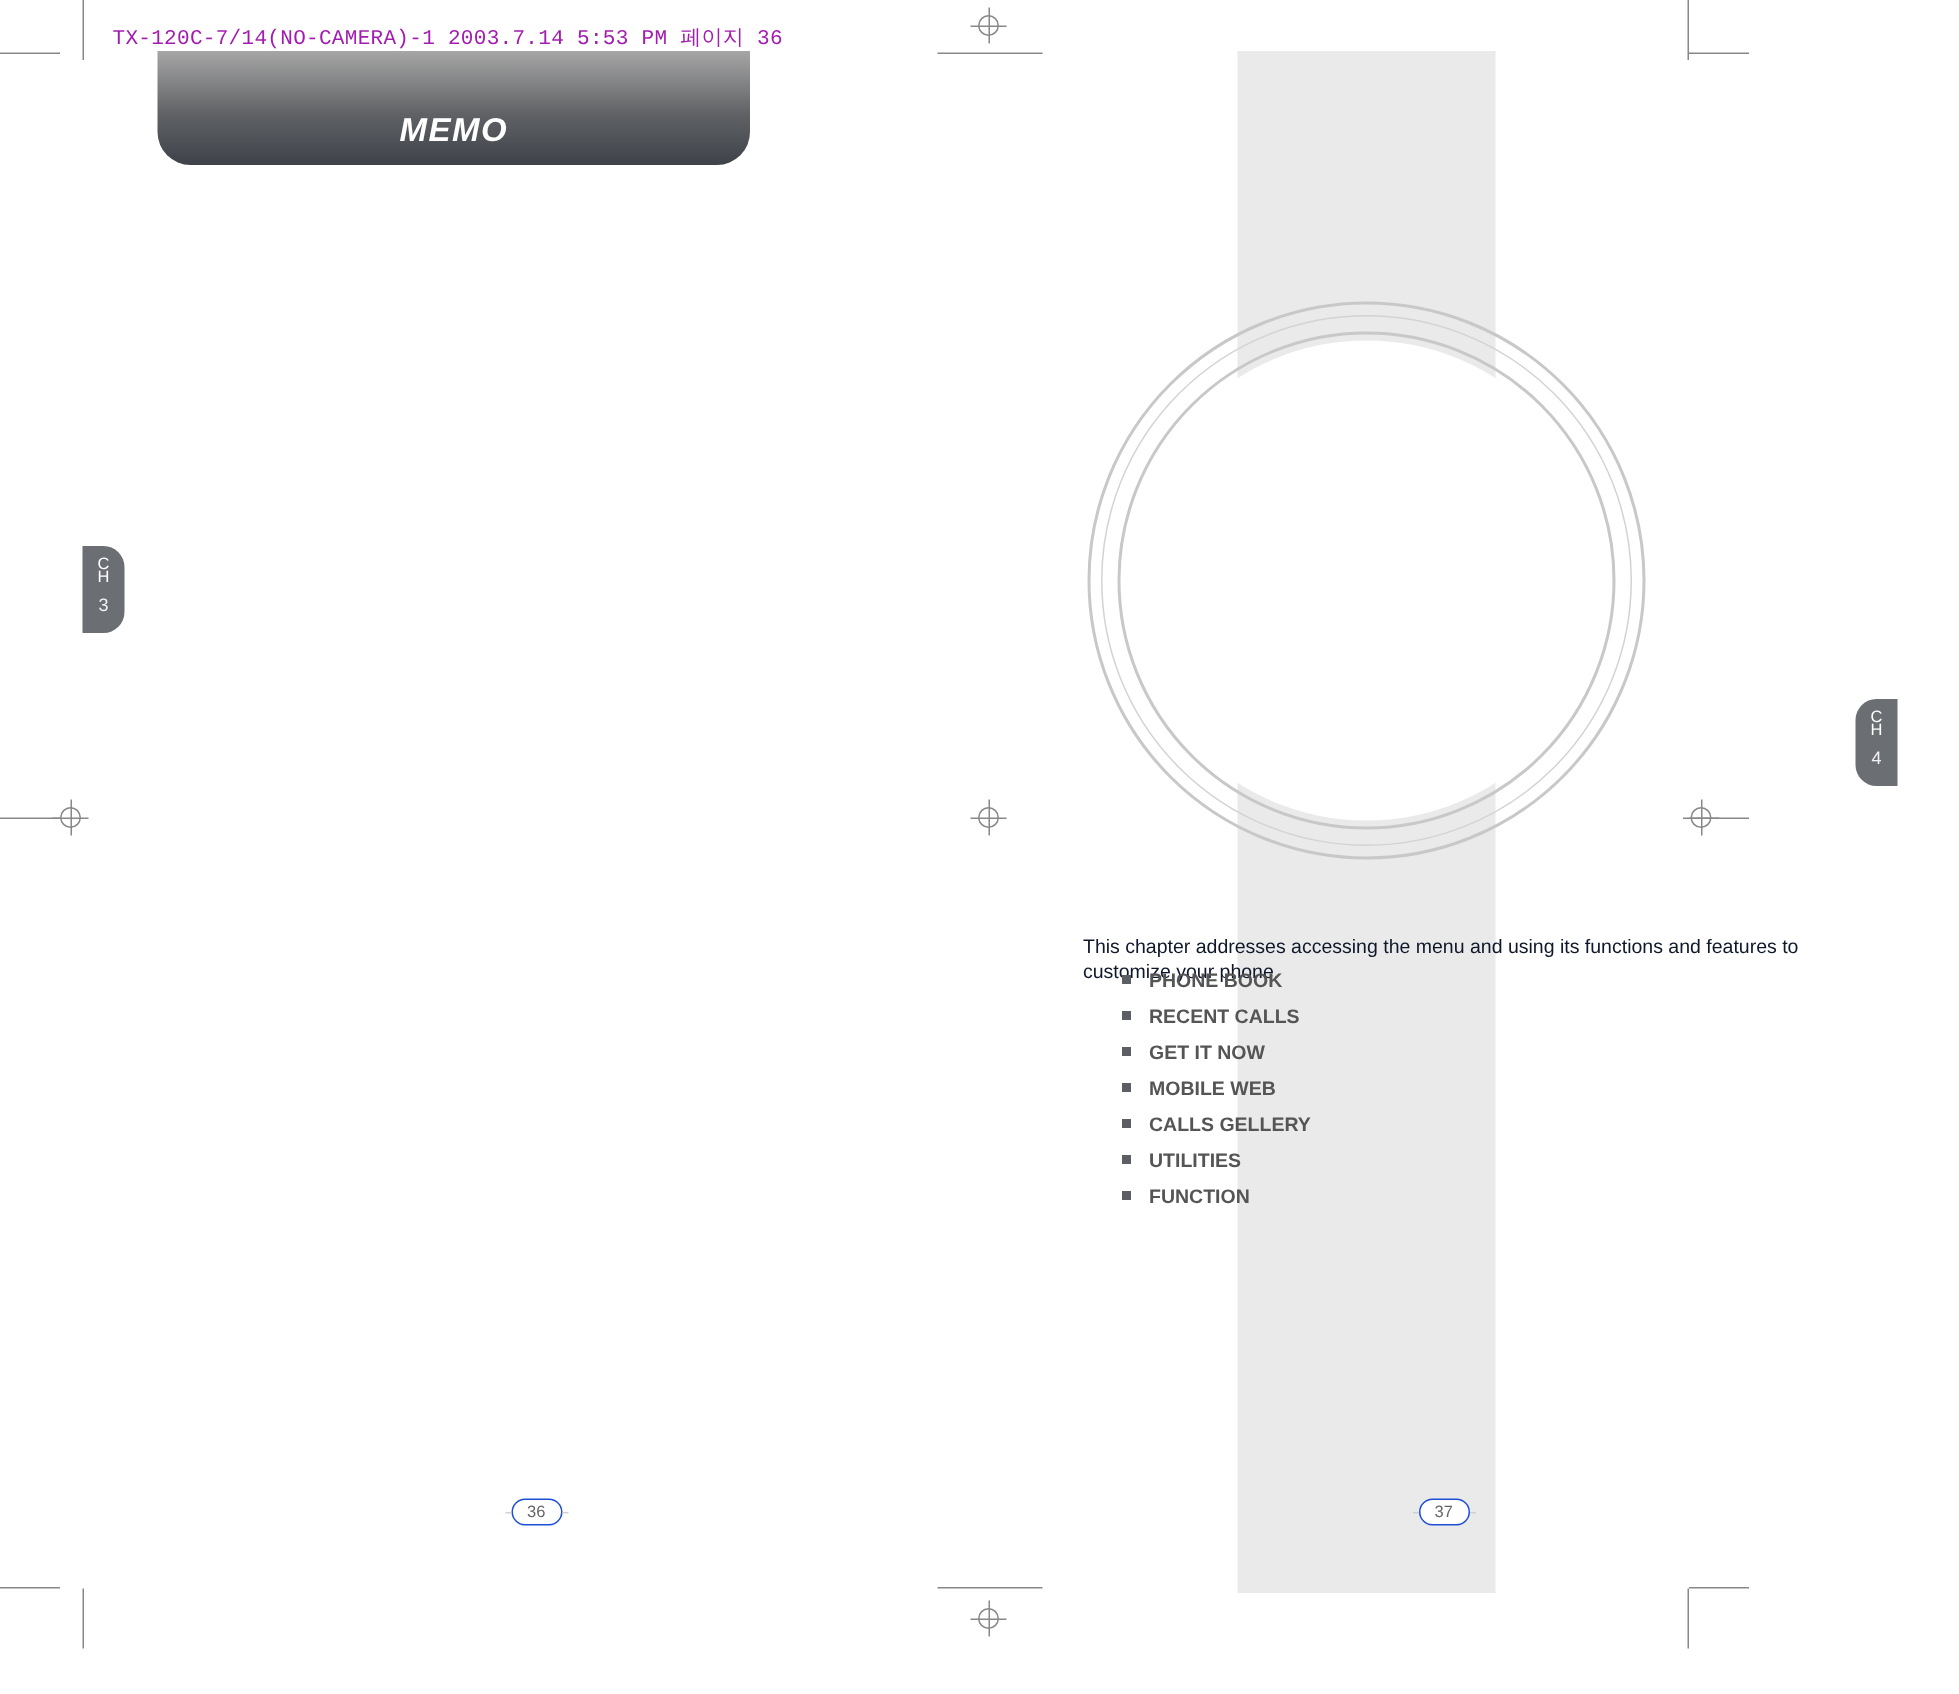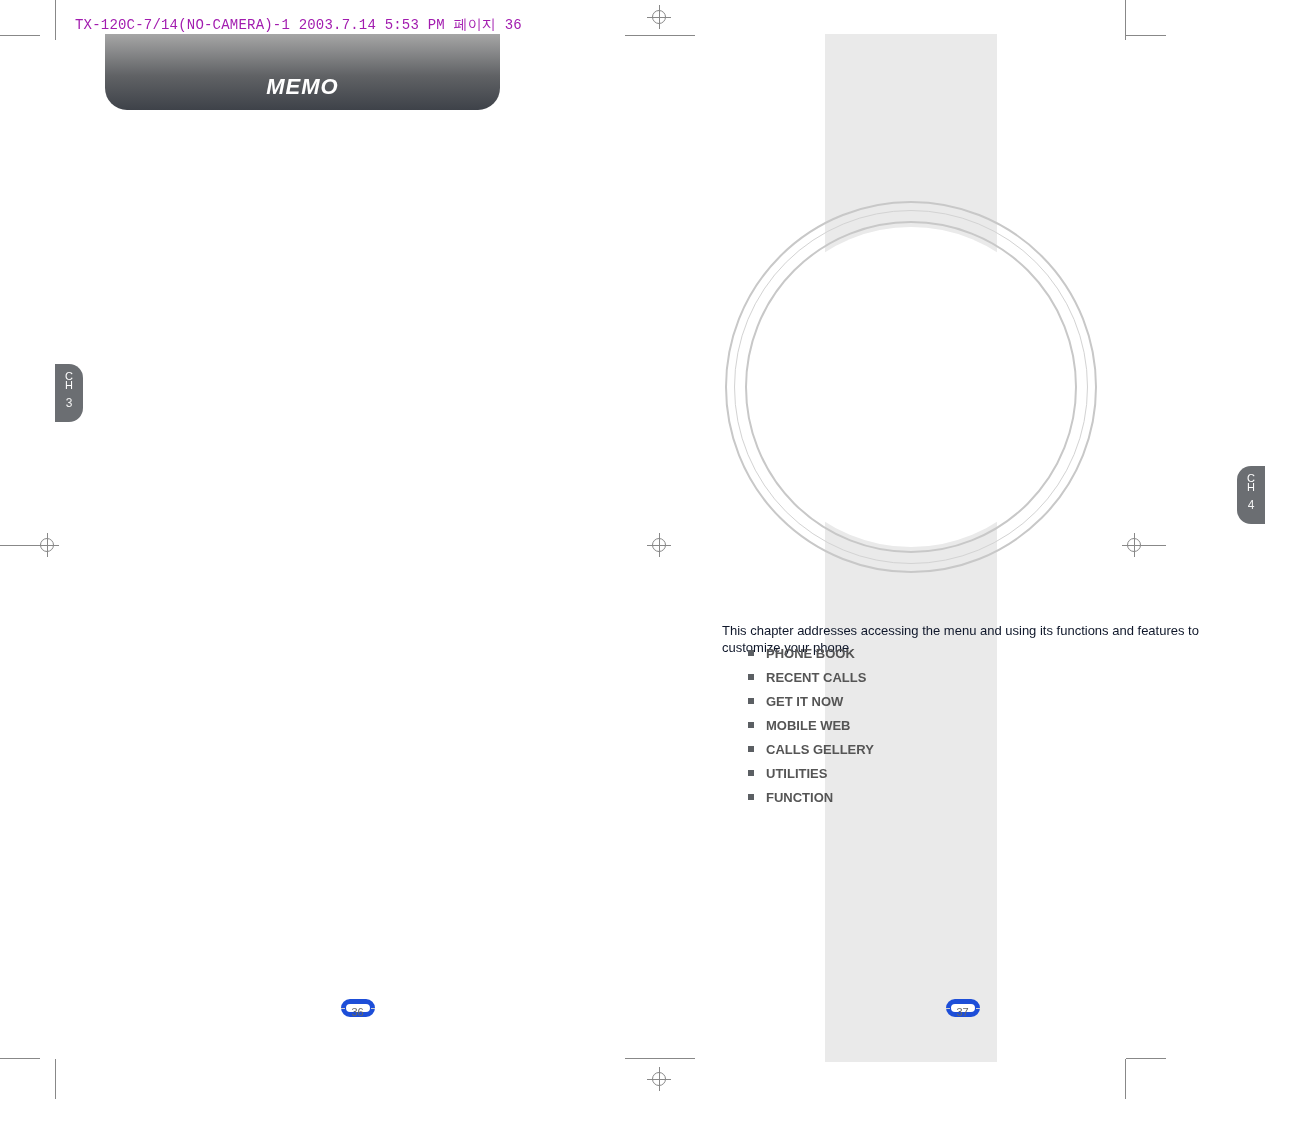--- a/index.html
+++ b/index.html
@@ -101,21 +101,21 @@
       font-size: 11px;
     }
     .ch-tab.right-side { left: auto; right: 0; top: 432px; border-radius: 14px 0 0 14px; }
     .ch-tab .ch { line-height: 9px; display:block; letter-spacing:0; }
     .ch-tab .num { display:block; margin-top:6px; font-size:12px; color:#f1f1f1; font-style: normal;}
 
     .page-number {
       position: absolute;
       bottom: 45px; left: 50%; transform: translateX(-50%);
       width: 34px; height: 18px;
-      border: 5px solid #1d4ed8;
+      border: 1px solid #1d4ed8;
       border-radius: 9px;
       text-align: center;
       font-size: 11px;
       line-height: 17px;
       color: #666;
       background: #fff;
     }
     .page-number::before, .page-number::after {
       content: ""; position: absolute; top: 50%; width: 4px; height: 1px; background:#d0d0d0;
     }

